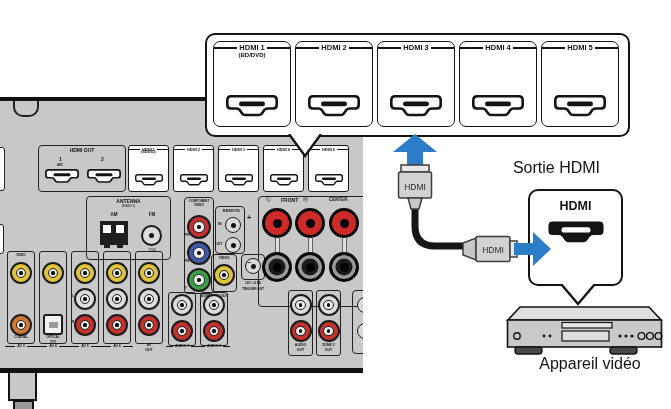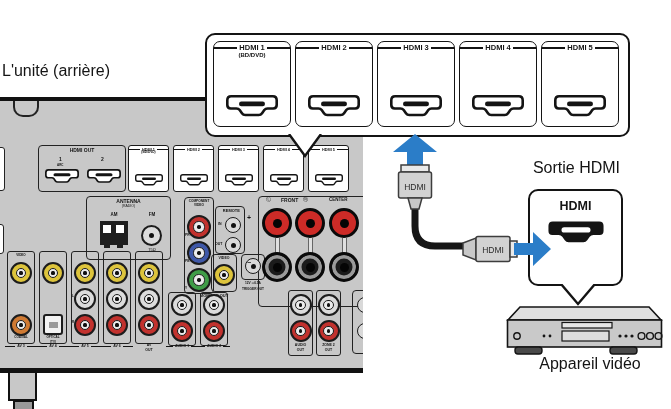--- a/index.html
+++ b/index.html
@@ -46,22 +46,21 @@
   .post.black{background:#1b1b1b;box-shadow:inset 0 0 0 3.5px #9a9a9a;}
   .t3{font-size:3px;} .t32{font-size:3.2px;} .t35{font-size:3.5px;}
   .t4{font-size:4px;} .t45{font-size:4.5px;} .t5{font-size:5px;} .t7{font-size:7px;}
   .cx{transform:translateX(-50%);}
 </style>
 </head>
 <body>
 
 <div id="stage">
 
-  <div class="lbl big" style="left:2px;top:63px;">L'unité (arrière)</div>
-  <div class="lbl big ctr" style="left:518px;top:160px;width:117px;">Sortie HDMI</div>
+  <div class="lbl big ctr" style="left:498px;top:160px;width:117px;">Sortie HDMI</div>
   <div class="lbl big ctr" style="left:505px;top:356px;width:170px;">Appareil vidéo</div>
 
   <div id="panel"></div>
   <div class="abs" style="left:13px;top:101px;width:26px;height:16px;background:var(--panel_gray,#c8c8c8);border:2px solid #222;border-top:none;border-radius:0 0 10px 10px;z-index:2;"></div>
   <div class="abs" style="left:-8px;top:147px;width:13px;height:44px;background:#fff;border:1.5px solid #222;border-radius:3px;z-index:2;"></div>
   <div class="abs" style="left:-8px;top:224px;width:12px;height:30px;background:#fff;border:1.5px solid #222;border-radius:3px;z-index:2;"></div>
 
   <div class="pbox" style="left:38px;top:145px;width:88px;height:47px;z-index:2;">
     <div class="lbl t5 b cx" style="left:50%;top:2px;">HDMI OUT</div>
     <div class="lbl t5 b" style="left:20px;top:11px;">1</div>

